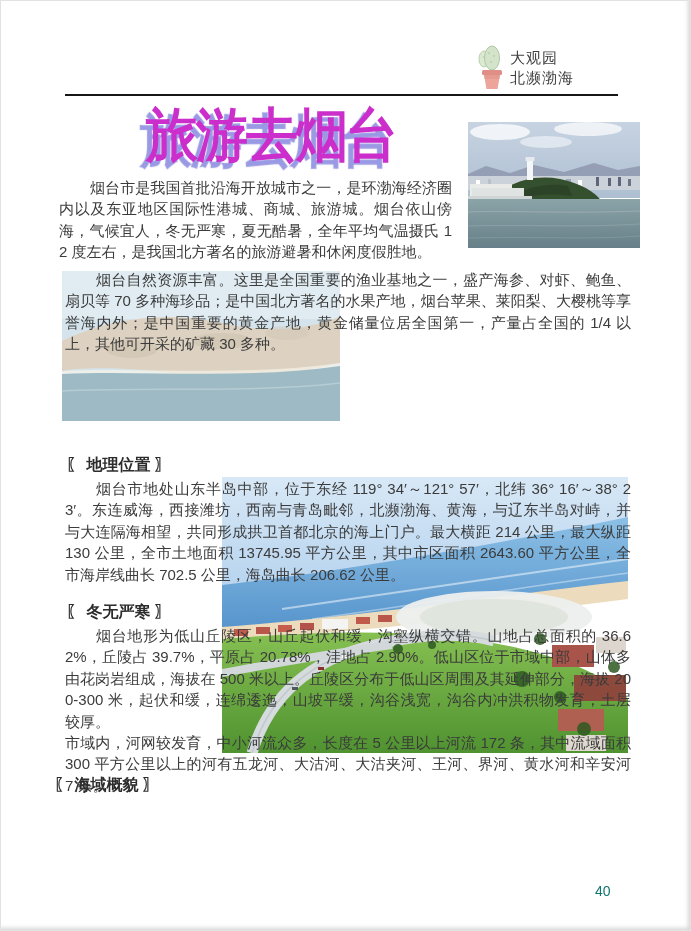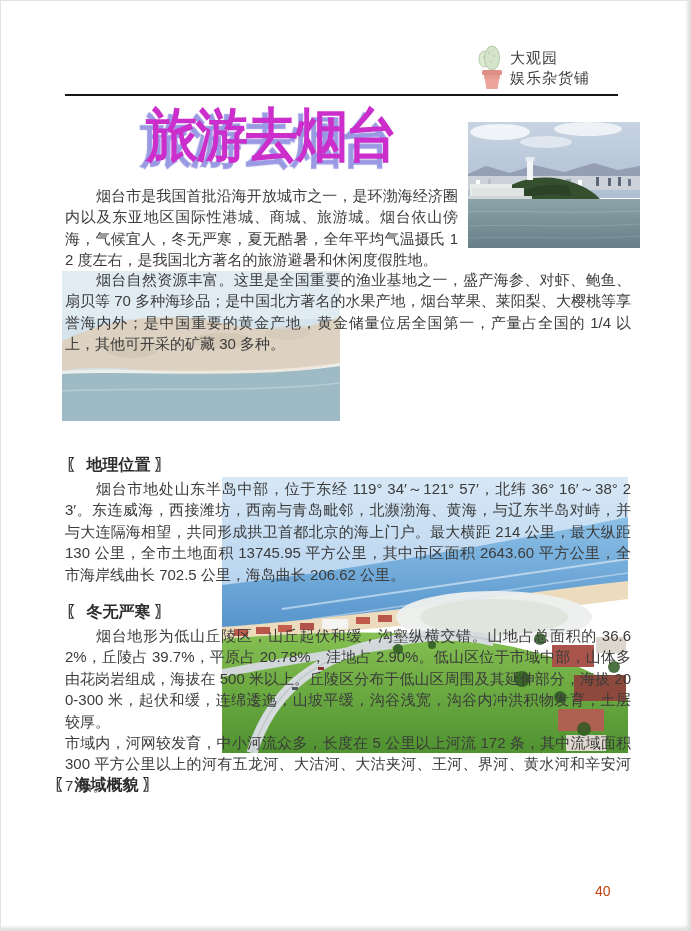--- a/index.html
+++ b/index.html
@@ -23,49 +23,49 @@
   
   .photo { position:absolute; left:468px; top:122px; width:172px; height:126px; z-index:2; }
   .bg-a  { position:absolute; left:62px;  top:271px; width:278px; height:150px; z-index:1; opacity:.55; }
   .bg-b  { position:absolute; left:222px; top:477px; width:406px; height:276px; z-index:1; }
   
   .para { position:absolute; z-index:3; font-size:15px; line-height:21.4px; text-align:justify; word-break:break-all; color:#3b3b3b; }
   .para p { margin:0; text-indent:31px; }
   .para p.noindent  { text-indent:0; }
   .para p.bigindent { text-indent:53px; }
   .sec-head { position:absolute; z-index:3; font-size:16px; font-weight:bold; color:#2c2c2c; white-space:nowrap; }
-  #para-intro-1 { left:65px; top:177px; width:393px;margin-top:8px; }
+  #para-intro-1 { left:59px; top:177px; width:393px; }
   #para-intro-23 { left:65px; top:269px; width:566px; }
   #head-geo  { left:66px; top:455px; }
   #para-geo  { left:65px; top:478px; width:566px; }
   #head-terr { left:66px; top:602px; }
   #para-terr { left:65px; top:625px; width:566px; }
   #head-sea  { left:54px; top:775px; }
   #para-sea  { left:65px; top:792px; width:566px; }
-  .pagenum { position:absolute; left:595px; top:883px; font-size:14px; color:#c2410c; z-index:3; }
+  .pagenum { position:absolute; left:595px; top:883px; font-size:14px; color:#0f766e; z-index:3; }
 </style>
 </head>
 <body>
 
 <div class="page">
 
   <svg class="logo-svg" viewBox="0 0 30 46">
     <ellipse cx="8" cy="15" rx="5" ry="8" fill="#dcead4" stroke="#b9cfae" stroke-width="1"></ellipse>
     <ellipse cx="16" cy="14" rx="7.5" ry="12" fill="#d3e4ca" stroke="#b0c8a4" stroke-width="1"></ellipse>
     <circle cx="13" cy="9" r="0.8" fill="#a8bf9c"></circle>
       <circle cx="18" cy="12" r="0.8" fill="#a8bf9c"></circle>
     <circle cx="15" cy="18" r="0.8" fill="#a8bf9c"></circle>
       <circle cx="7" cy="13" r="0.7" fill="#b5caa8"></circle>
     <rect x="6" y="26" width="20" height="5" rx="1.5" fill="#e08f87"></rect>
     <path d="M8,31 L24,31 L21.5,45 L10.5,45 Z" fill="#eda49b"></path>
     <path d="M8,31 L24,31 L23.4,35 L8.6,35 Z" fill="#e29890" opacity=".8"></path>
   </svg>
   <div class="logo-text">
     <div>大观园</div>
-    <div>娱乐杂货铺</div>
+    <div>北濒渤海</div>
   </div>
   <div class="rule"></div>
 
   <div class="title">旅游去烟台</div>
 
   <svg class="photo" viewBox="0 0 172 126" preserveAspectRatio="none">
     <defs>
       <linearGradient id="skyg" x1="0" y1="0" x2="0" y2="1">
         <stop offset="0" stop-color="#c7d3e2"></stop>
           <stop offset="1" stop-color="#aebfd2"></stop>

